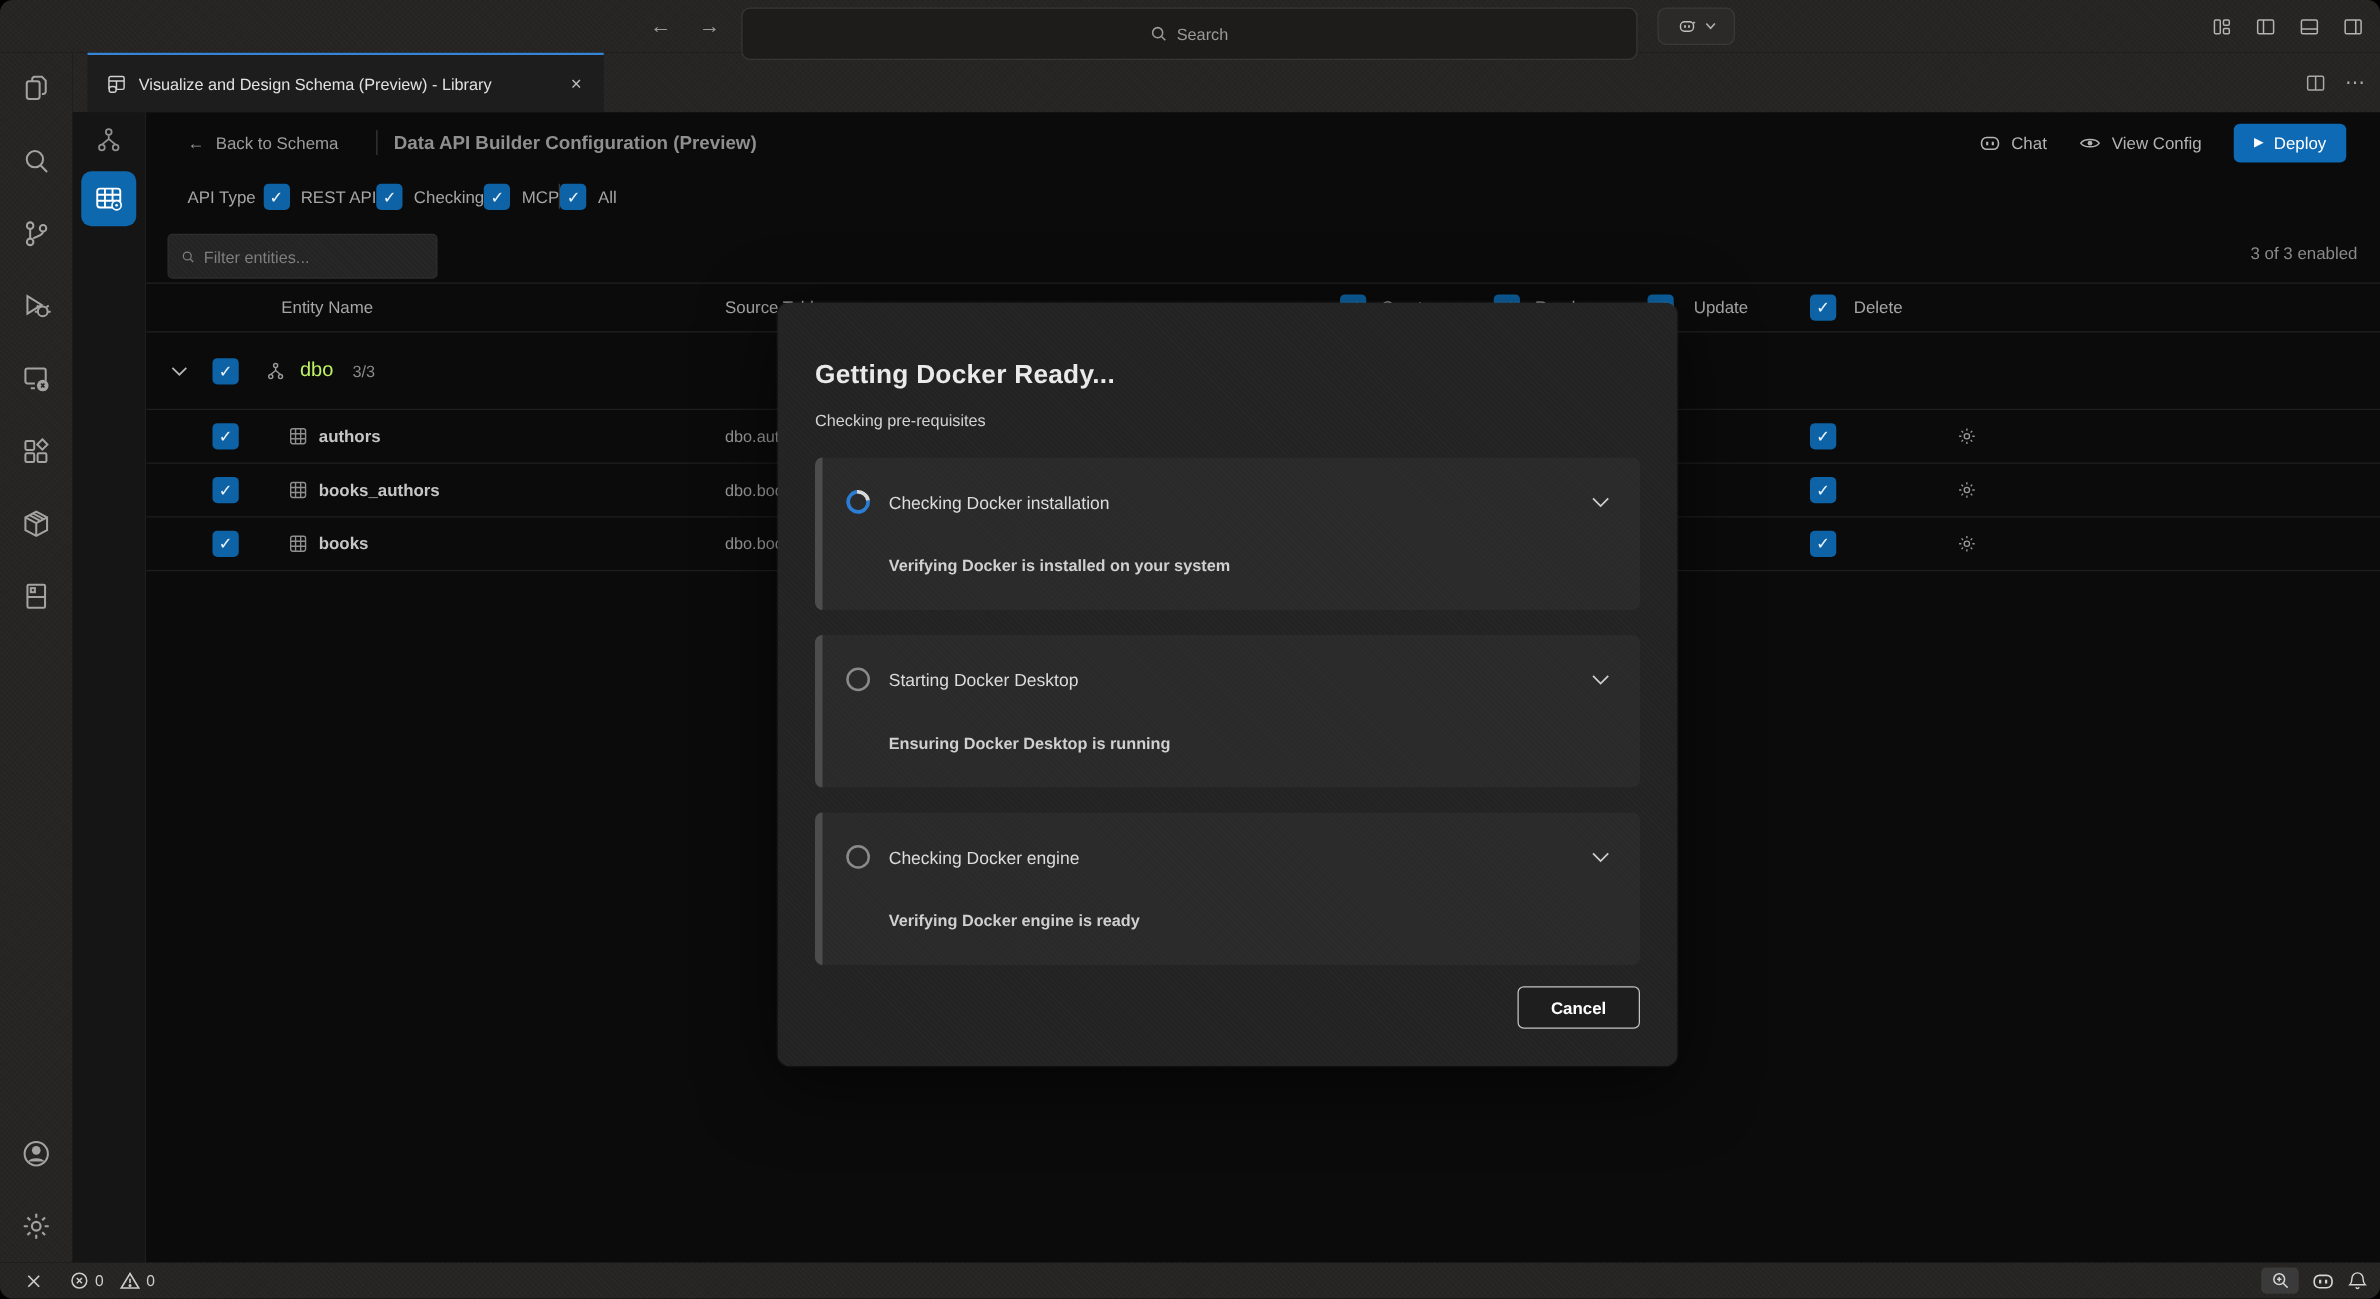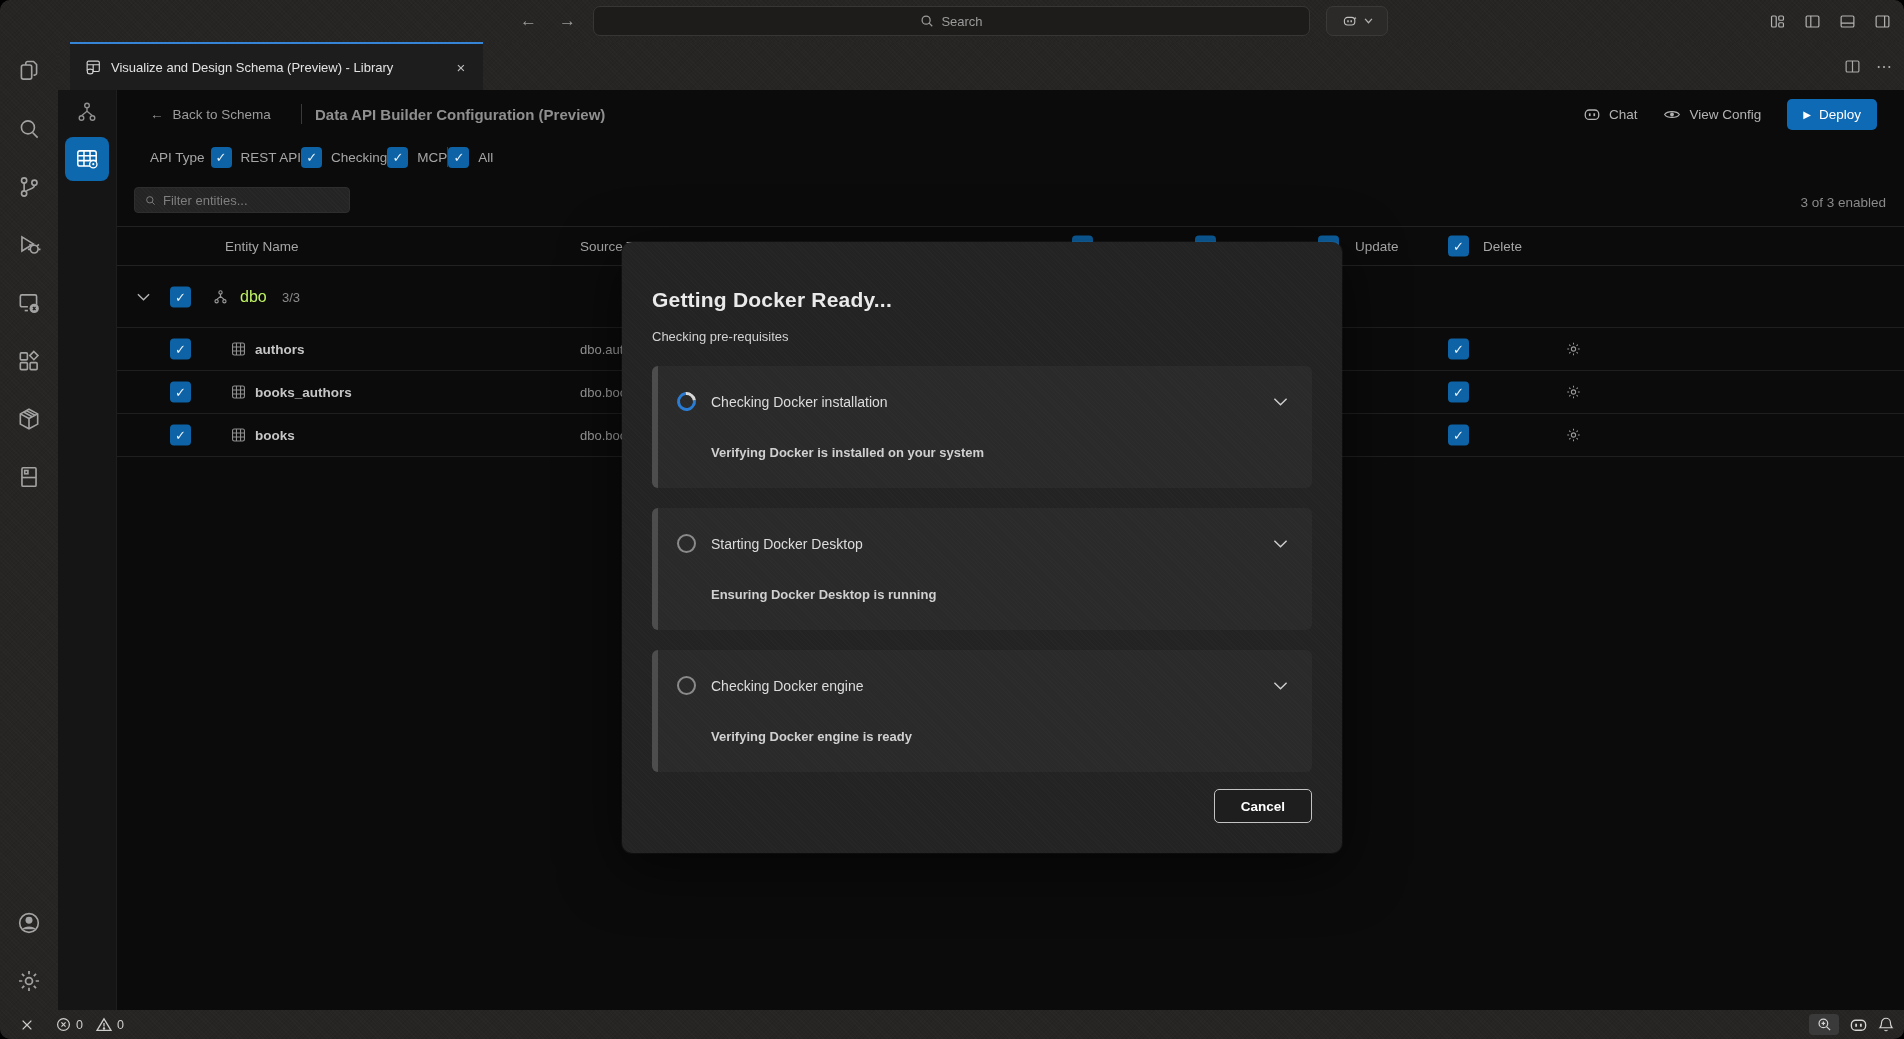--- a/index.html
+++ b/index.html
@@ -12,21 +12,21 @@
   .chrome { background-color:#272523;
     background-image:
       repeating-linear-gradient(45deg, rgba(255,255,255,.016) 0 1px, transparent 1px 3px),
       repeating-linear-gradient(135deg, rgba(0,0,0,.06) 0 1px, transparent 1px 3px); }
 
   
   .titlebar { position:absolute; top:0; left:0; right:0; height:42px; z-index:30; }
   .nav-arrows { position:absolute; left:520px; top:0; height:42px; display:flex; align-items:center; gap:22px;
     color:#9a9a9a; font-size:17px; }
   .nav-arrows span { cursor:default; }
-  .tb-search { position:absolute; left:593px; top:6px; width:717px; height:30px; border-radius:7px;
+  .tb-search { position:absolute; left:593px; top:6px; width:717px; height:42px; border-radius:7px;
     background:#1d1c1b; border:1px solid #383634; display:flex; align-items:center; justify-content:center;
     gap:7px; color:#9b9b9b; font-size:13px; }
   .copilot-pill { position:absolute; left:1326px; top:6px; width:62px; height:30px; border-radius:7px;
     background:#2b2a28; border:1px solid #3b3937; display:flex; align-items:center; justify-content:center;
     gap:6px; color:#b9b9b9; }
   .tb-right { position:absolute; right:12px; top:0; height:42px; display:flex; align-items:center; gap:15px; }
   .tb-right .ticon, .tabbar-actions .ticon { width:20px; height:20px; display:flex; align-items:center; justify-content:center; }
 
   
   .activitybar { position:absolute; top:42px; left:0; width:58px; bottom:29px; z-index:20;
@@ -68,21 +68,21 @@
   .filter-row { position:absolute; top:48px; left:33px; height:38px; display:flex; align-items:center; 
     font-size:13.5px; color:#a6a6a6; }
   .filter-row .flabel { margin-right:6px; color:#a6a6a6; }
   .fopt { display:flex; align-items:center; gap:9px; }
   .vdiv { width:1px; height:20px; background:#3a3a3a; }
 
   .cb { width:21px; height:21px; border-radius:4px; background:#0d63a5; color:#e9f2fa;
     display:flex; align-items:center; justify-content:center; font-size:13px; line-height:1; }
 
   
-  .entity-filter { position:absolute; left:17px; top:97px; width:216px; height:26px; border-radius:4px;
+  .entity-filter { position:absolute; left:17px; top:97px; width:216px; height:36px; border-radius:4px;
     background:#242424; border:1px solid #2e2e2e; display:flex; align-items:center; gap:7px; padding:0 10px;
     background-image:repeating-linear-gradient(45deg, rgba(255,255,255,.02) 0 1px, transparent 1px 3px); }
   .entity-filter input { flex:1; background:transparent; border:none; outline:none; color:#cfcfcf; font-size:13px;
     font-family:"Liberation Sans", sans-serif; }
   .entity-filter input::placeholder { color:#7e7e7e; }
   .summary { position:absolute; right:18px; top:105px; color:#8a8a8a; font-size:13.5px; }
 
   
   .thead { position:absolute; top:136px; left:0; right:0; height:40px;
     border-top:1px solid #222; border-bottom:1px solid #222; color:#a6a6a6; font-size:13.5px; }

